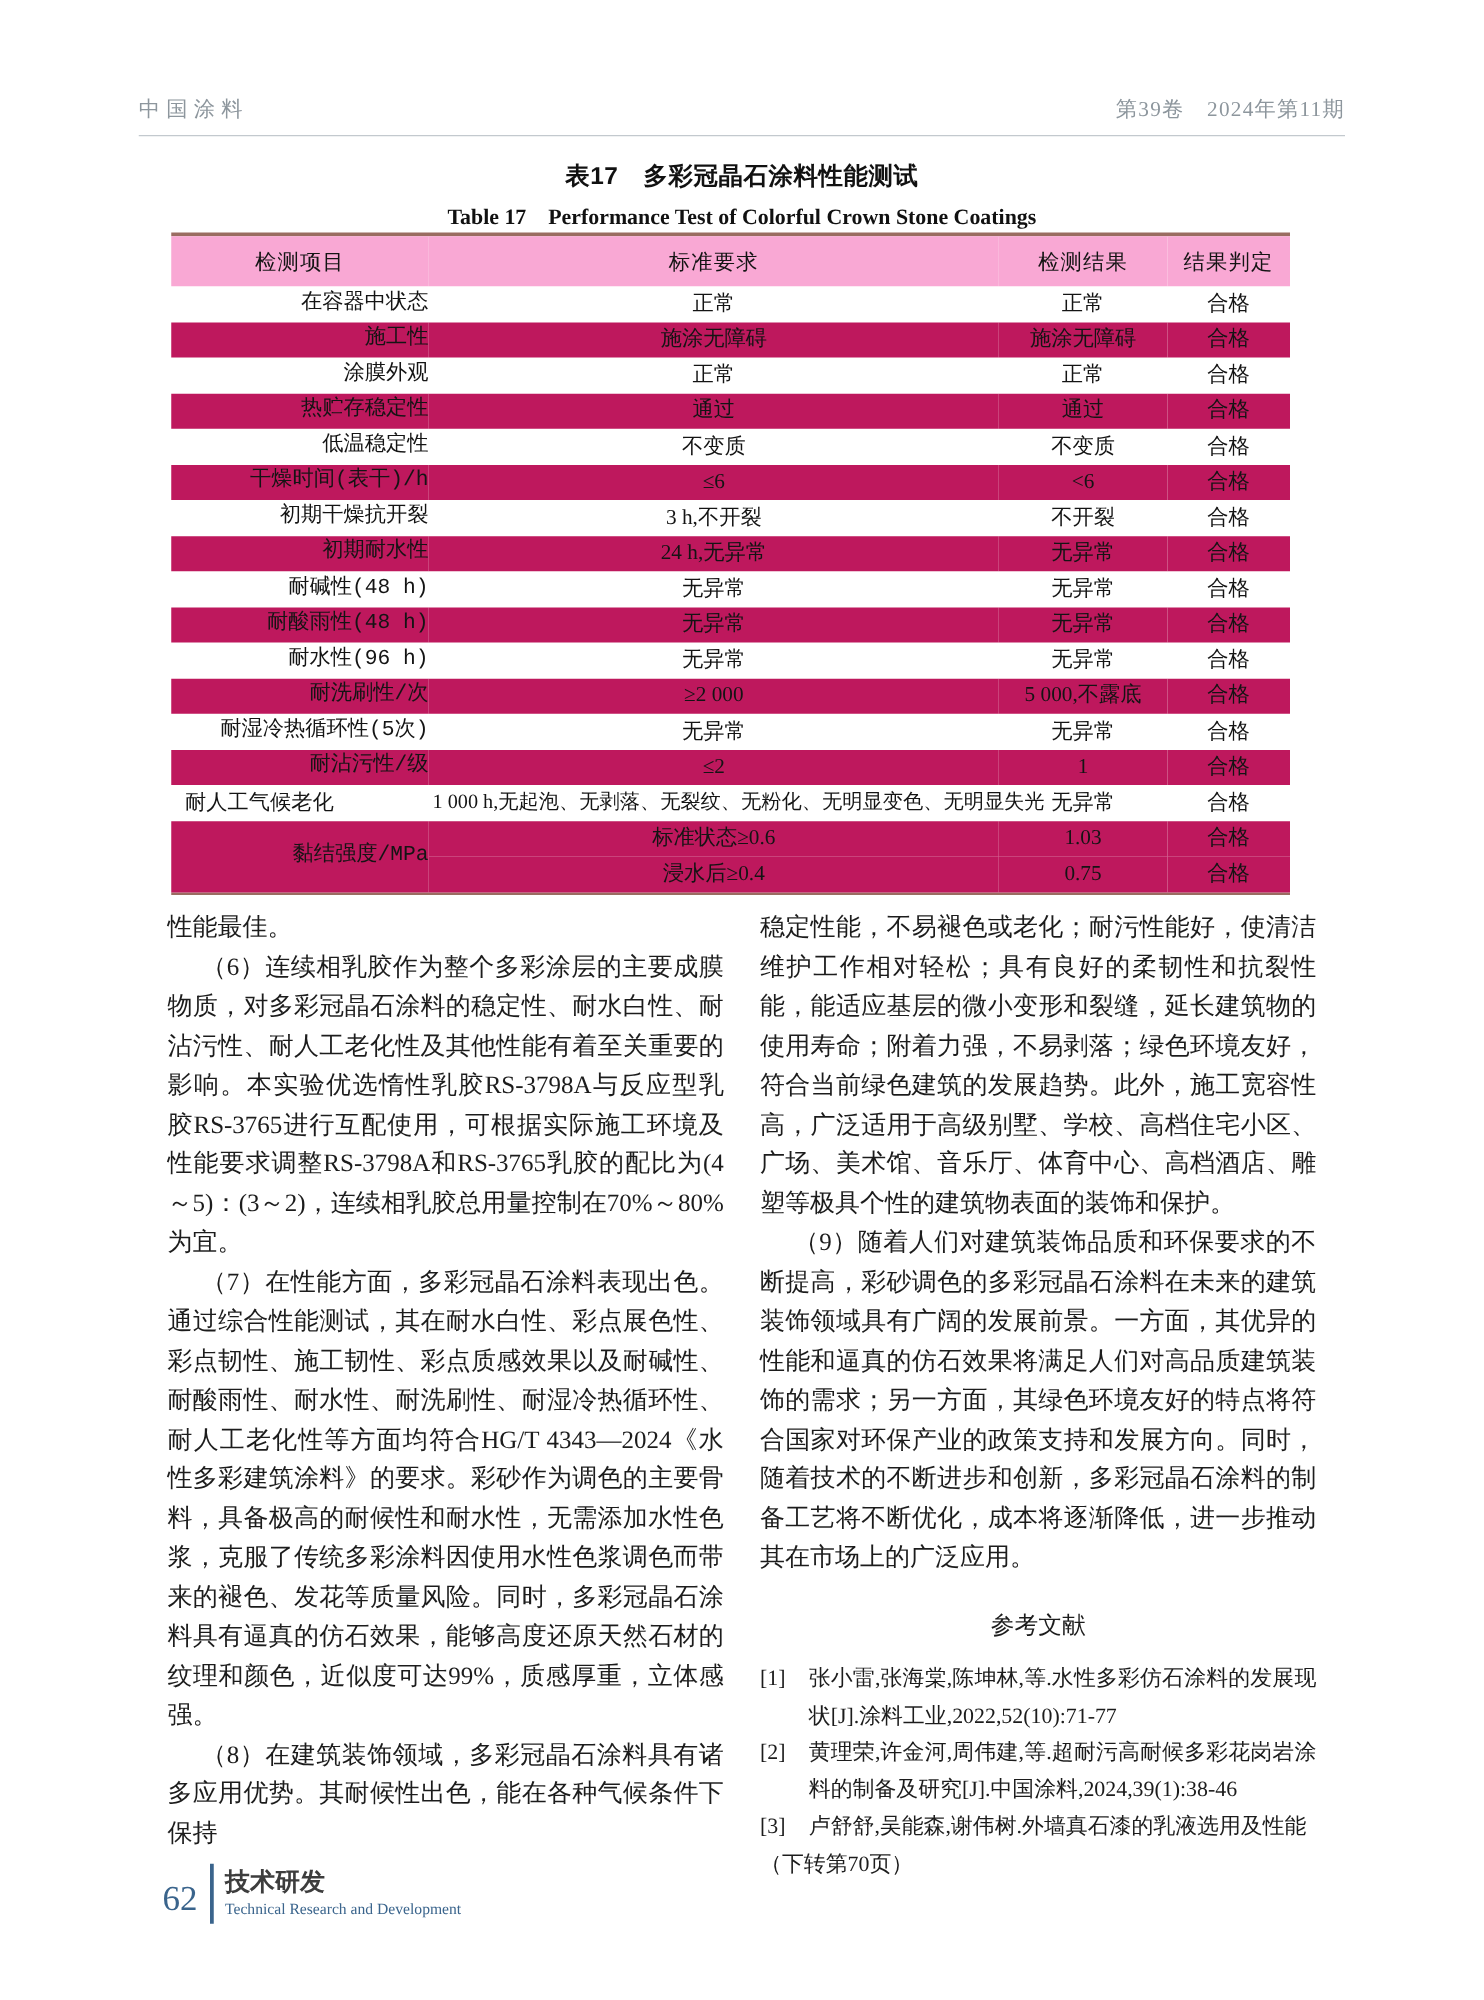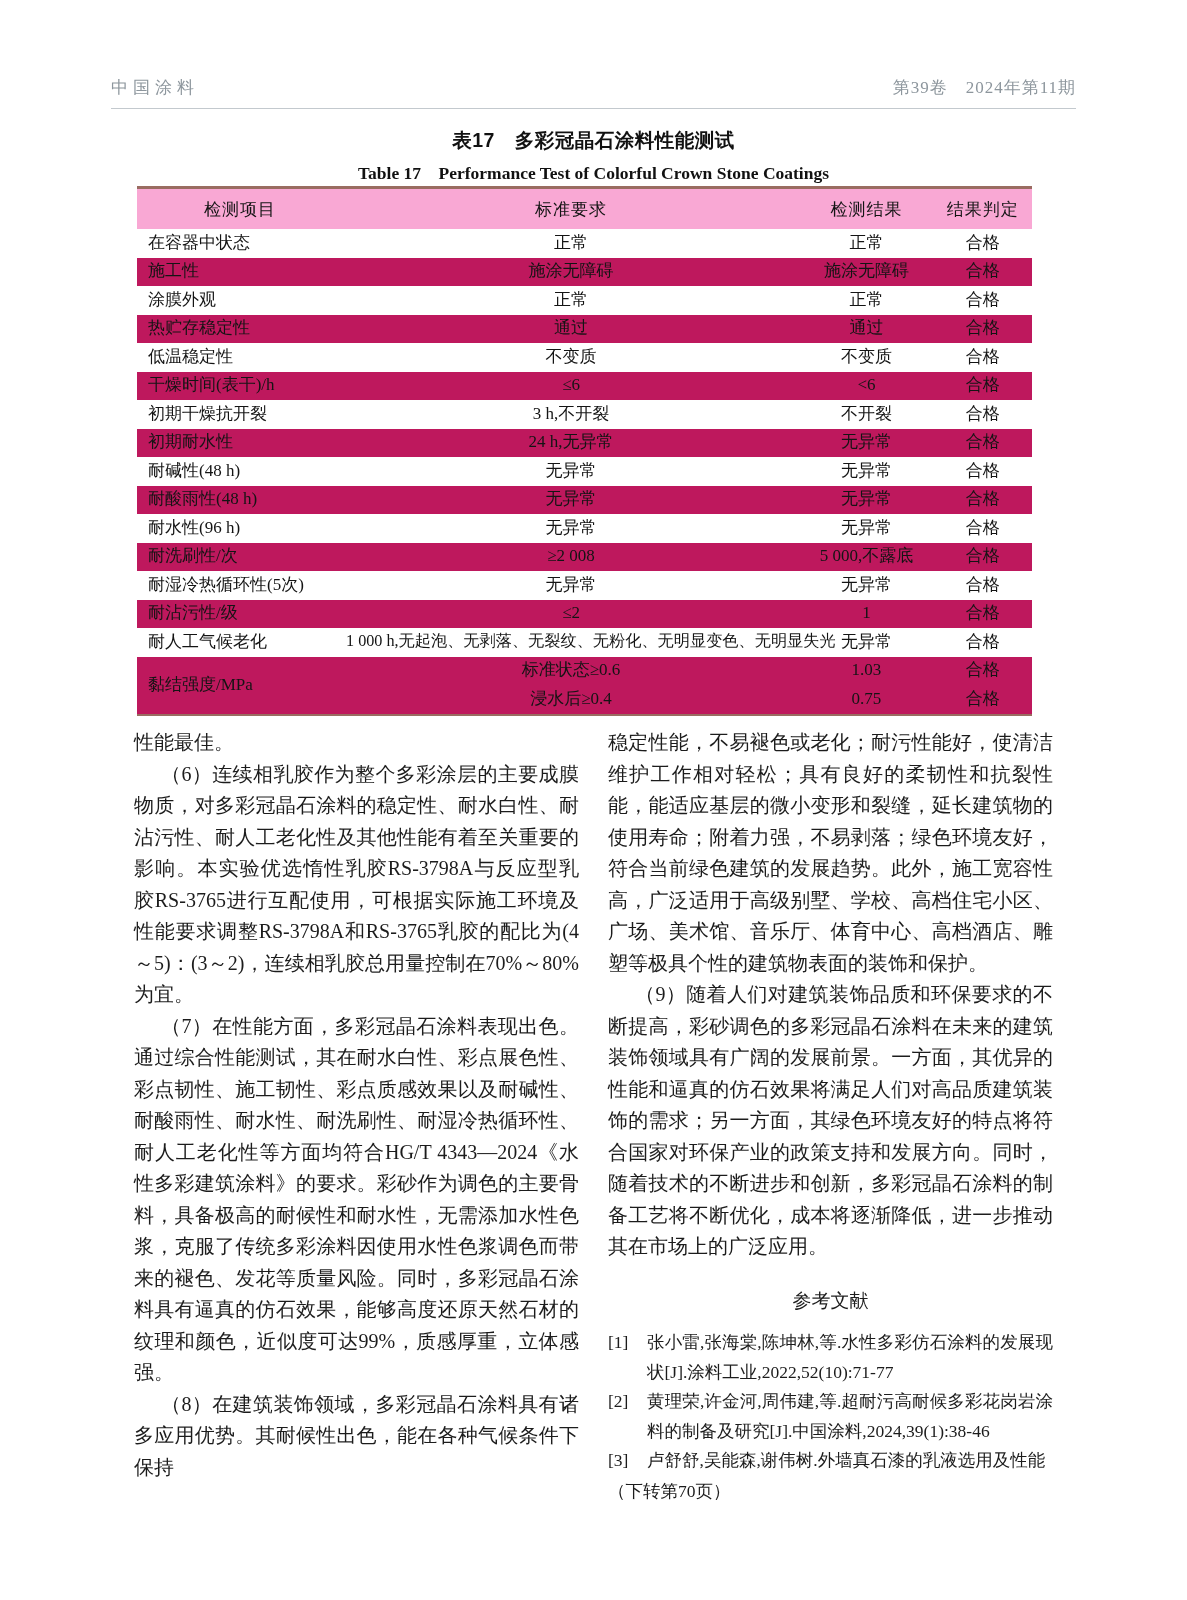--- a/index.html
+++ b/index.html
@@ -39,21 +39,21 @@
     width:100%;border-collapse:collapse;table-layout:fixed;
     font-size:17px;color:#141414;
   }
   table.perf col.c1{width:23%;} table.perf col.c2{width:51%;}
   table.perf col.c3{width:15%;} table.perf col.c4{width:11%;}
   table.perf th{
     background:#f9a8d4;font-weight:normal;height:40px;
     text-align:center;padding:0;letter-spacing:1px;
   }
   table.perf td{height:28.5px;padding:0;text-align:center;line-height:1.1;}
-  table.perf td.c-item{text-align:left;padding-left:11px;}
+  table.perf td.c-item{text-align:right;padding-left:11px;font-family:Liberation Mono, monospace;}
   table.perf tr.pink{background:#be185d;}
   table.perf td.wide-cell{padding:0;}
   .wide-flex{display:flex;align-items:center;width:100%;gap:30px;}
   .wide-flex .item-label{flex:0 0 168px;text-align:left;padding-left:11px;}
   .wide-flex .std-wide{flex:1;text-align:center;white-space:nowrap;font-size:16.2px;}
 
   
   .columns{
     position:absolute;top:727px;left:134px;width:919px;
     display:flex;gap:29px;
@@ -178,21 +178,21 @@
             <td>合格</td>
           </tr>
           <tr>
             <td class="c-item">耐水性(96 h)</td>
             <td>无异常</td>
             <td>无异常</td>
             <td>合格</td>
           </tr>
           <tr class="pink">
             <td class="c-item">耐洗刷性/次</td>
-            <td>≥2 008</td>
+            <td>≥2 000</td>
             <td>5 000,不露底</td>
             <td>合格</td>
           </tr>
           <tr>
             <td class="c-item">耐湿冷热循环性(5次)</td>
             <td>无异常</td>
             <td>无异常</td>
             <td>合格</td>
           </tr>
           <tr class="pink">
@@ -239,14 +239,22 @@
         <p class="refs-heading">参考文献</p>
         <ul class="refs">
           <li><span class="refnum">[1]</span><span>张小雷,张海棠,陈坤林,等.水性多彩仿石涂料的发展现状[J].涂料工业,2022,52(10):71-77</span></li>
           <li><span class="refnum">[2]</span><span>黄理荣,许金河,周伟建,等.超耐污高耐候多彩花岗岩涂料的制备及研究[J].中国涂料,2024,39(1):38-46</span></li>
           <li><span class="refnum">[3]</span><span>卢舒舒,吴能森,谢伟树.外墙真石漆的乳液选用及性能</span></li>
         </ul>
         <div class="cont-note">（下转第70页）</div>
       </div>
   </div>
 
+  <div class="footer">
+    <span class="pageno">62</span>
+    <span class="fbar"></span>
+    <span>
+      <div class="sec-zh">技术研发</div>
+      <div class="sec-en">Technical Research and Development</div>
+    </span>
+  </div>
 
 </div>
 
 </body></html>

